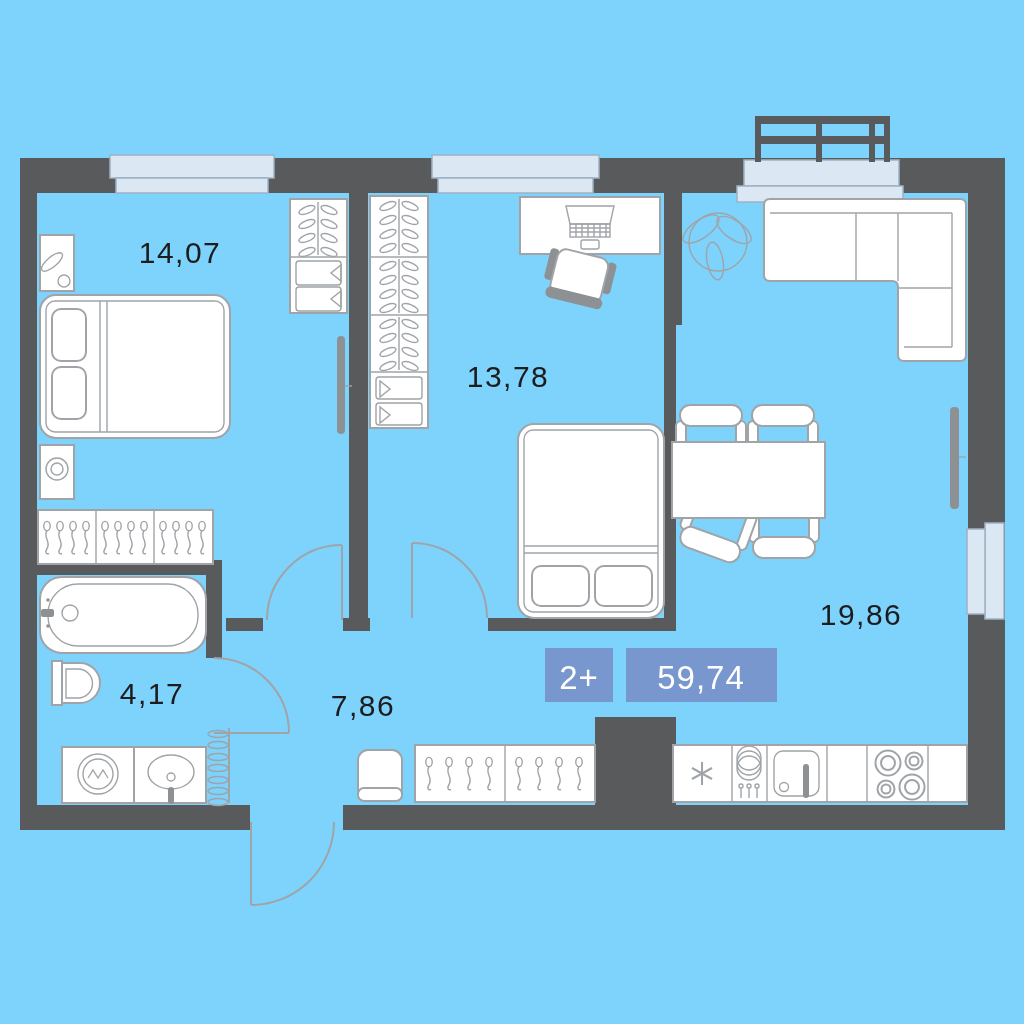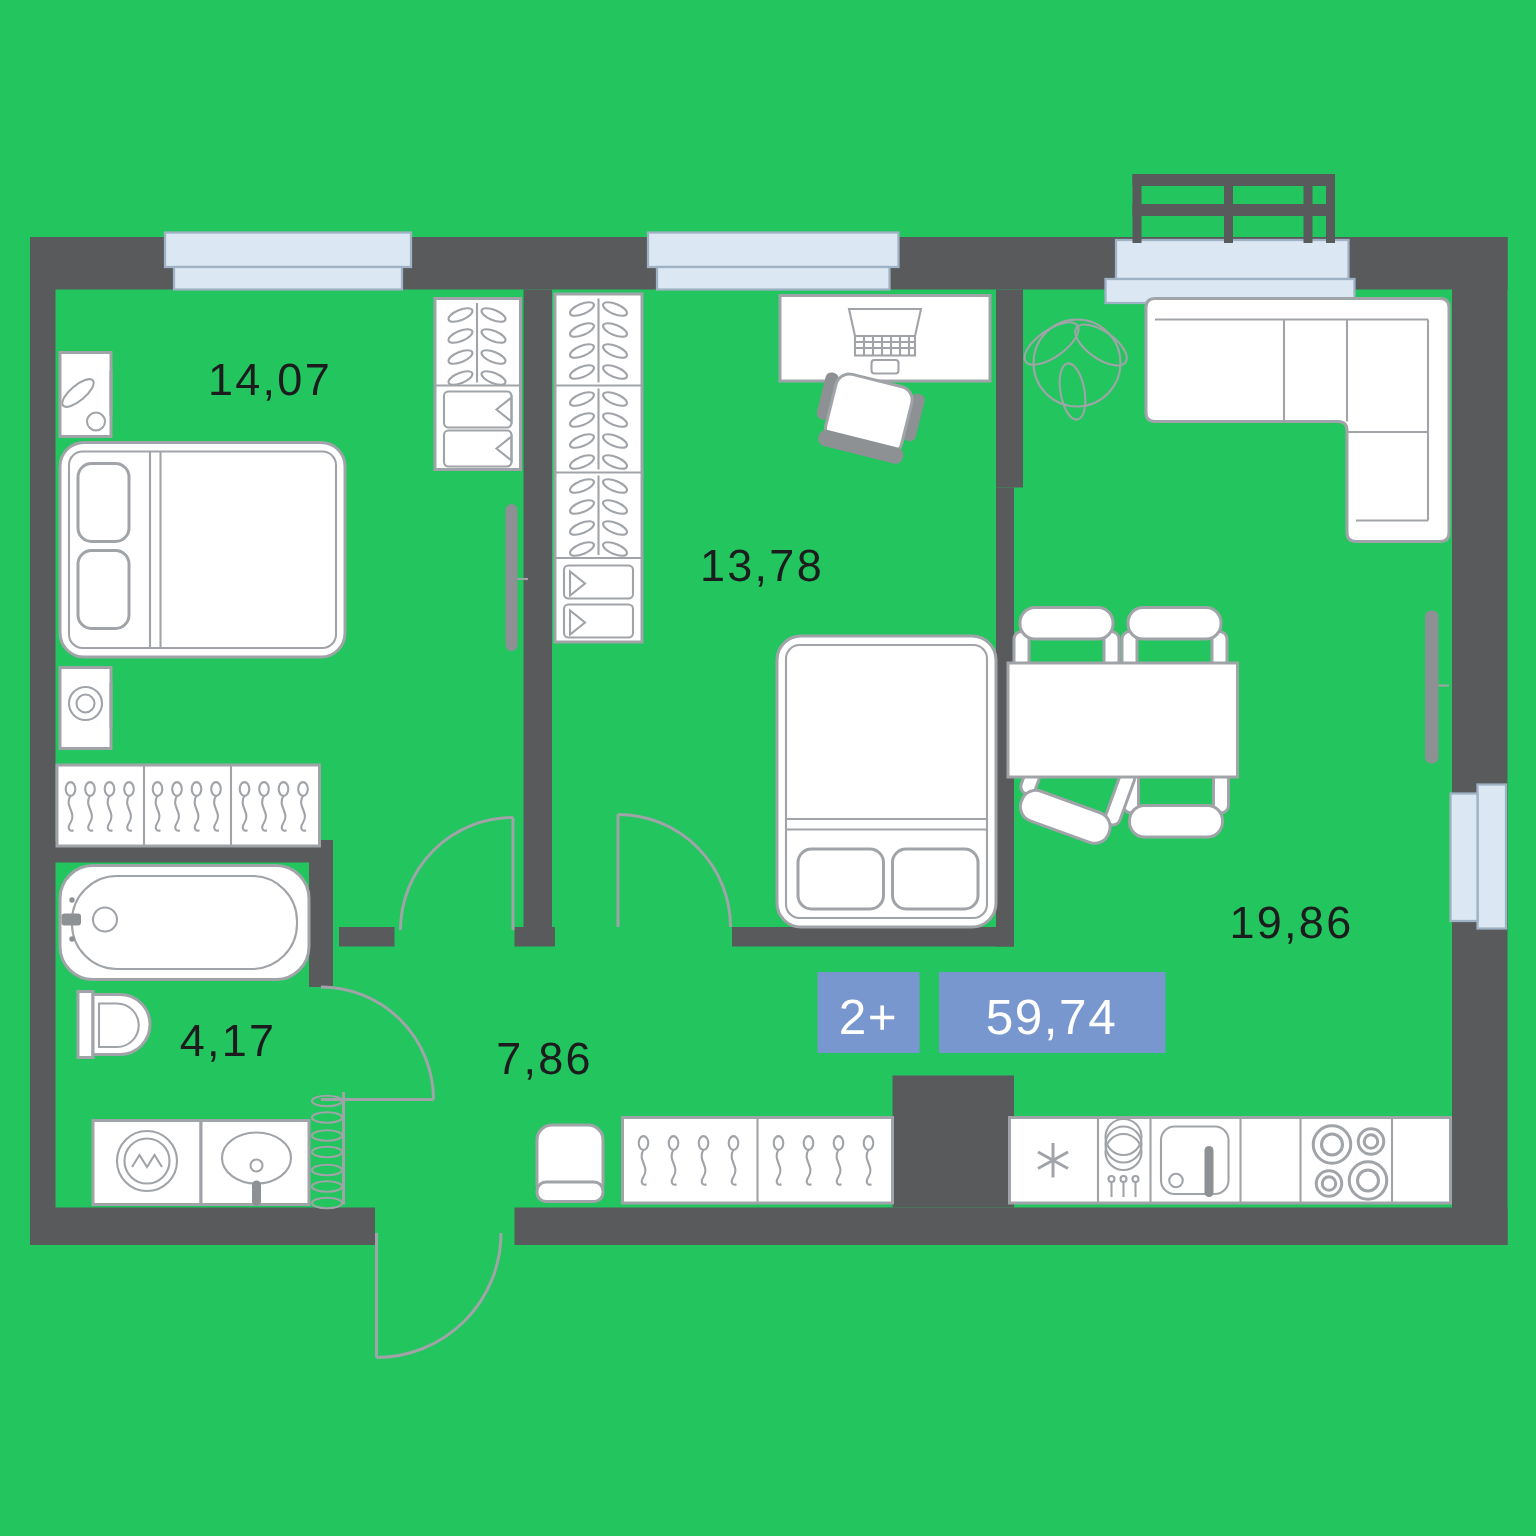--- a/index.html
+++ b/index.html
@@ -1,16 +1,16 @@
 <!DOCTYPE html>
 <html><head>
 <meta charset="utf-8">
 <style>
   html,body{margin:0;padding:0;background:#ffffff;}
-  .stage{width:1024px;height:1024px;position:relative;background:#22c55e;font-family:"Liberation Sans",sans-serif;}
+  .stage{width:1024px;height:1024px;position:relative;background:#7dd3fc;font-family:"Liberation Sans",sans-serif;}
   svg{display:block;}
   .wall{fill:#595a5c;}
   .win{fill:#dbe7f2;stroke:#9fb2c4;stroke-width:1.5;}
   .f{fill:#ffffff;stroke:#a0a4a8;stroke-width:2;}
   .fn{fill:none;stroke:#a0a4a8;stroke-width:2;}
   .fn1{fill:none;stroke:#a0a4a8;stroke-width:1.4;}
   .fg{fill:#8d9194;stroke:none;}
   .lbl{font-size:30px;letter-spacing:1.5px;fill:#1c1c1e;text-anchor:middle;}
   .badge-rect{fill:#7897cf;}
   .badge-txt{font-size:33px;letter-spacing:1px;fill:#ffffff;text-anchor:middle;}

